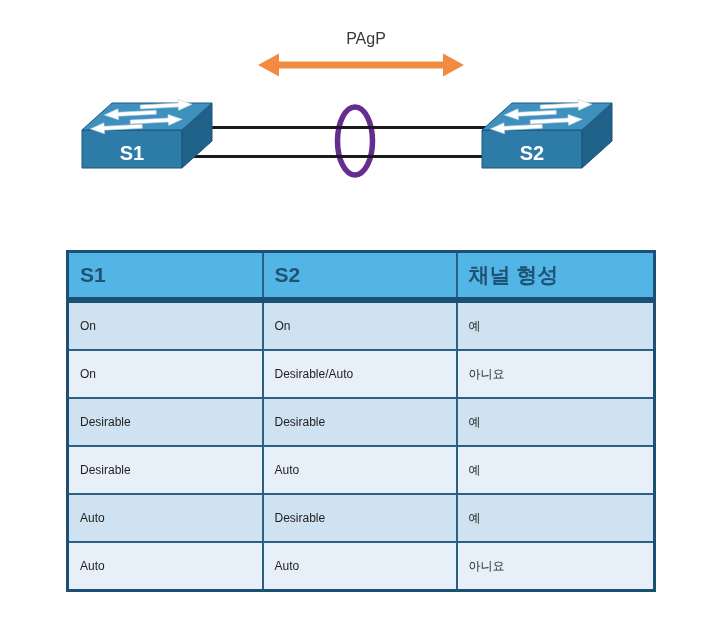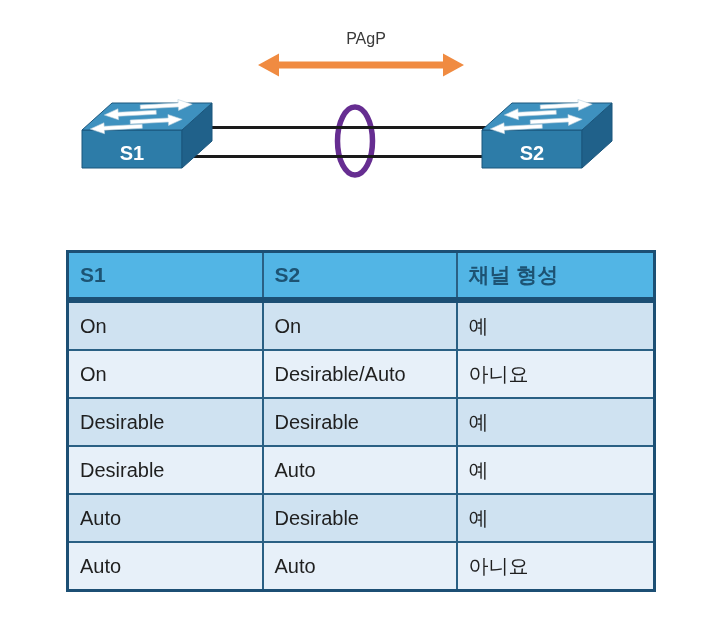--- a/index.html
+++ b/index.html
@@ -24,21 +24,21 @@
   }
   table.pagp-table th {
     background:var(--header-bg);
     color:var(--header-text);
     font-size:21px; font-weight:bold;
     height:44px;
     border-bottom:6px solid var(--table-border-dark);
   }
   table.pagp-table td {
     color:var(--cell-text);
-    font-size:20px;
+    font-size:12px;
     height:46px;
   }
   tbody tr:nth-child(odd) td { background:var(--row-odd); }
   tbody tr:nth-child(even) td { background:var(--row-even); }
 </style>
 </head>
 <body>
 
 <div class="canvas">
 

